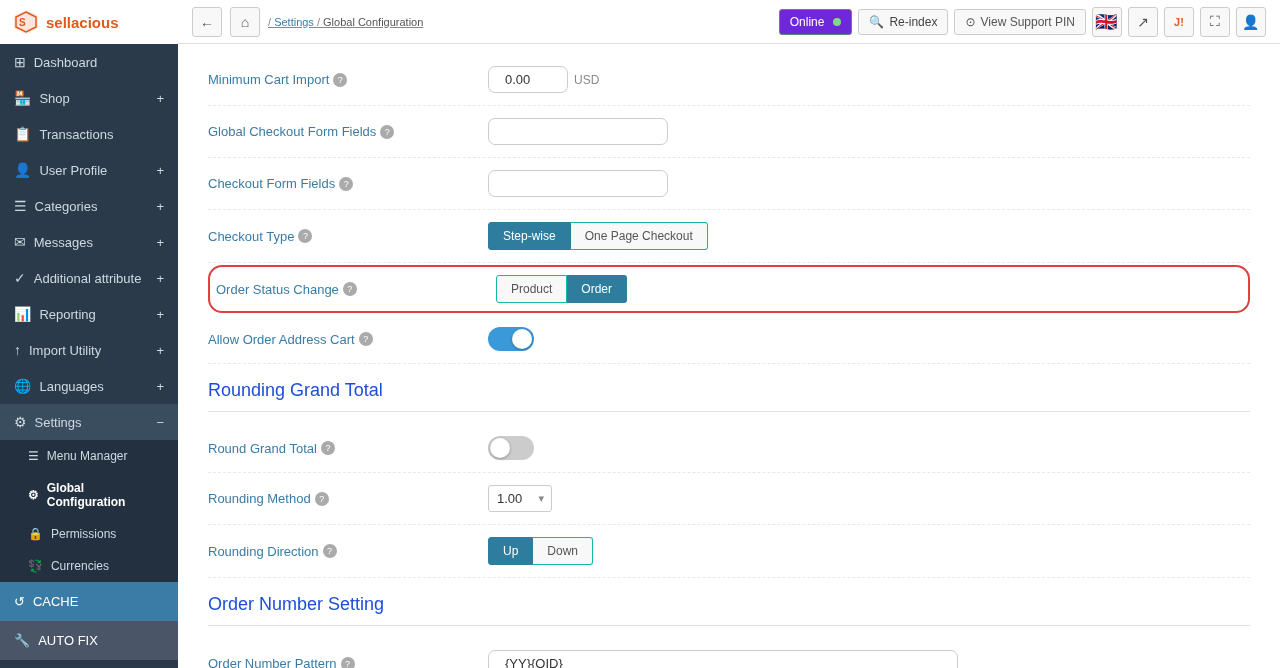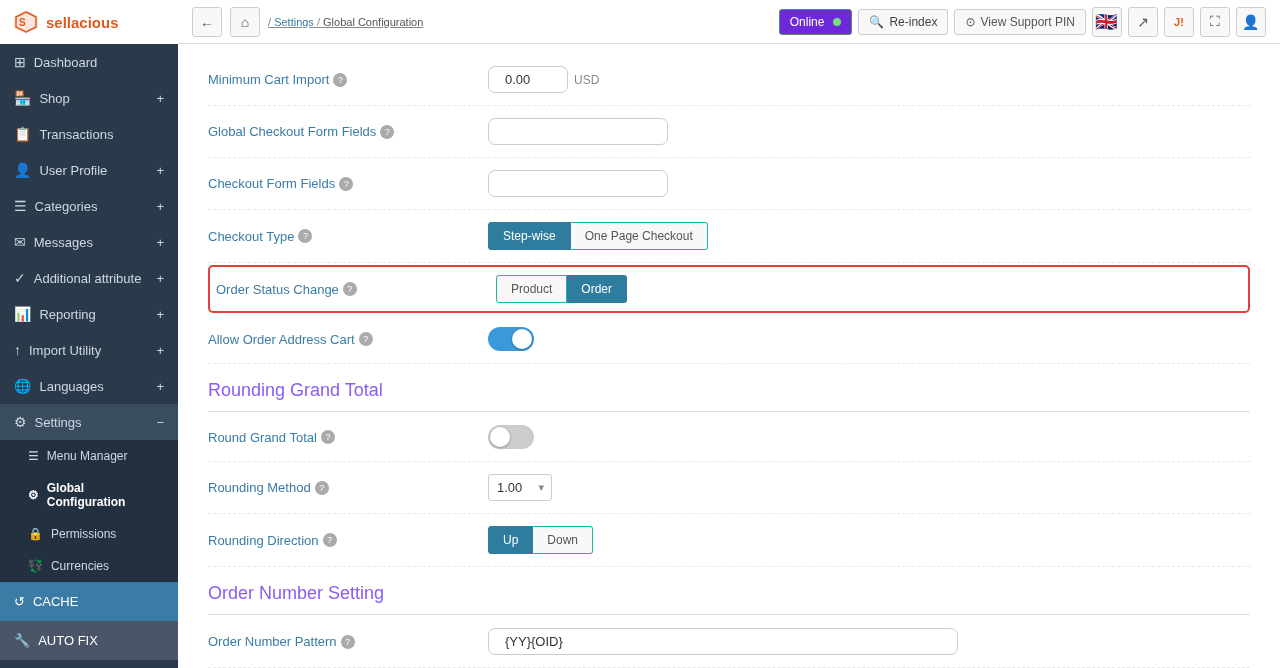--- a/index.html
+++ b/index.html
@@ -132,24 +132,24 @@
 
     .content-inner {
       background: #fff;
       margin: 0;
       padding: 10px 30px 30px 30px;
     }
 
     .section-heading {
       font-size: 18px;
       font-weight: normal;
-      color: #8b5cf6;
+      color: #1d4ed8;
       padding: 16px 0 10px;
       border-bottom: 1px solid #e0e0e0;
-      margin-bottom: 1px;
+      margin-bottom: 12px;
     }
 
     .form-row {
       display: flex;
       align-items: center;
       padding: 12px 0;
       border-bottom: 1px dashed #e8e8e8;
       min-height: 46px;
     }
     .form-row:last-child { border-bottom: none; }
@@ -489,21 +489,21 @@
           <span class="help-icon">?</span>
         </div>
         <div class="form-control-wrap">
           <div class="btn-group">
             <button class="btn-group-btn active">Step-wise</button>
             <button class="btn-group-btn">One Page Checkout</button>
           </div>
         </div>
       </div>
 
-      <div class="form-row" style="border:2px solid #e53e3e; border-radius:5px; padding: 8px 6px; margin: 2px 0;">
+      <div class="form-row" style="border:2px solid #e53e3e; border-radius:14px; padding: 8px 6px; margin: 2px 0;">
         <div class="form-label">
           <span>Order Status Change</span>
           <span class="help-icon">?</span>
         </div>
         <div class="form-control-wrap">
           <div class="btn-group">
             <button class="btn-group-btn">Product</button>
             <button class="btn-group-btn active">Order</button>
           </div>
         </div>

